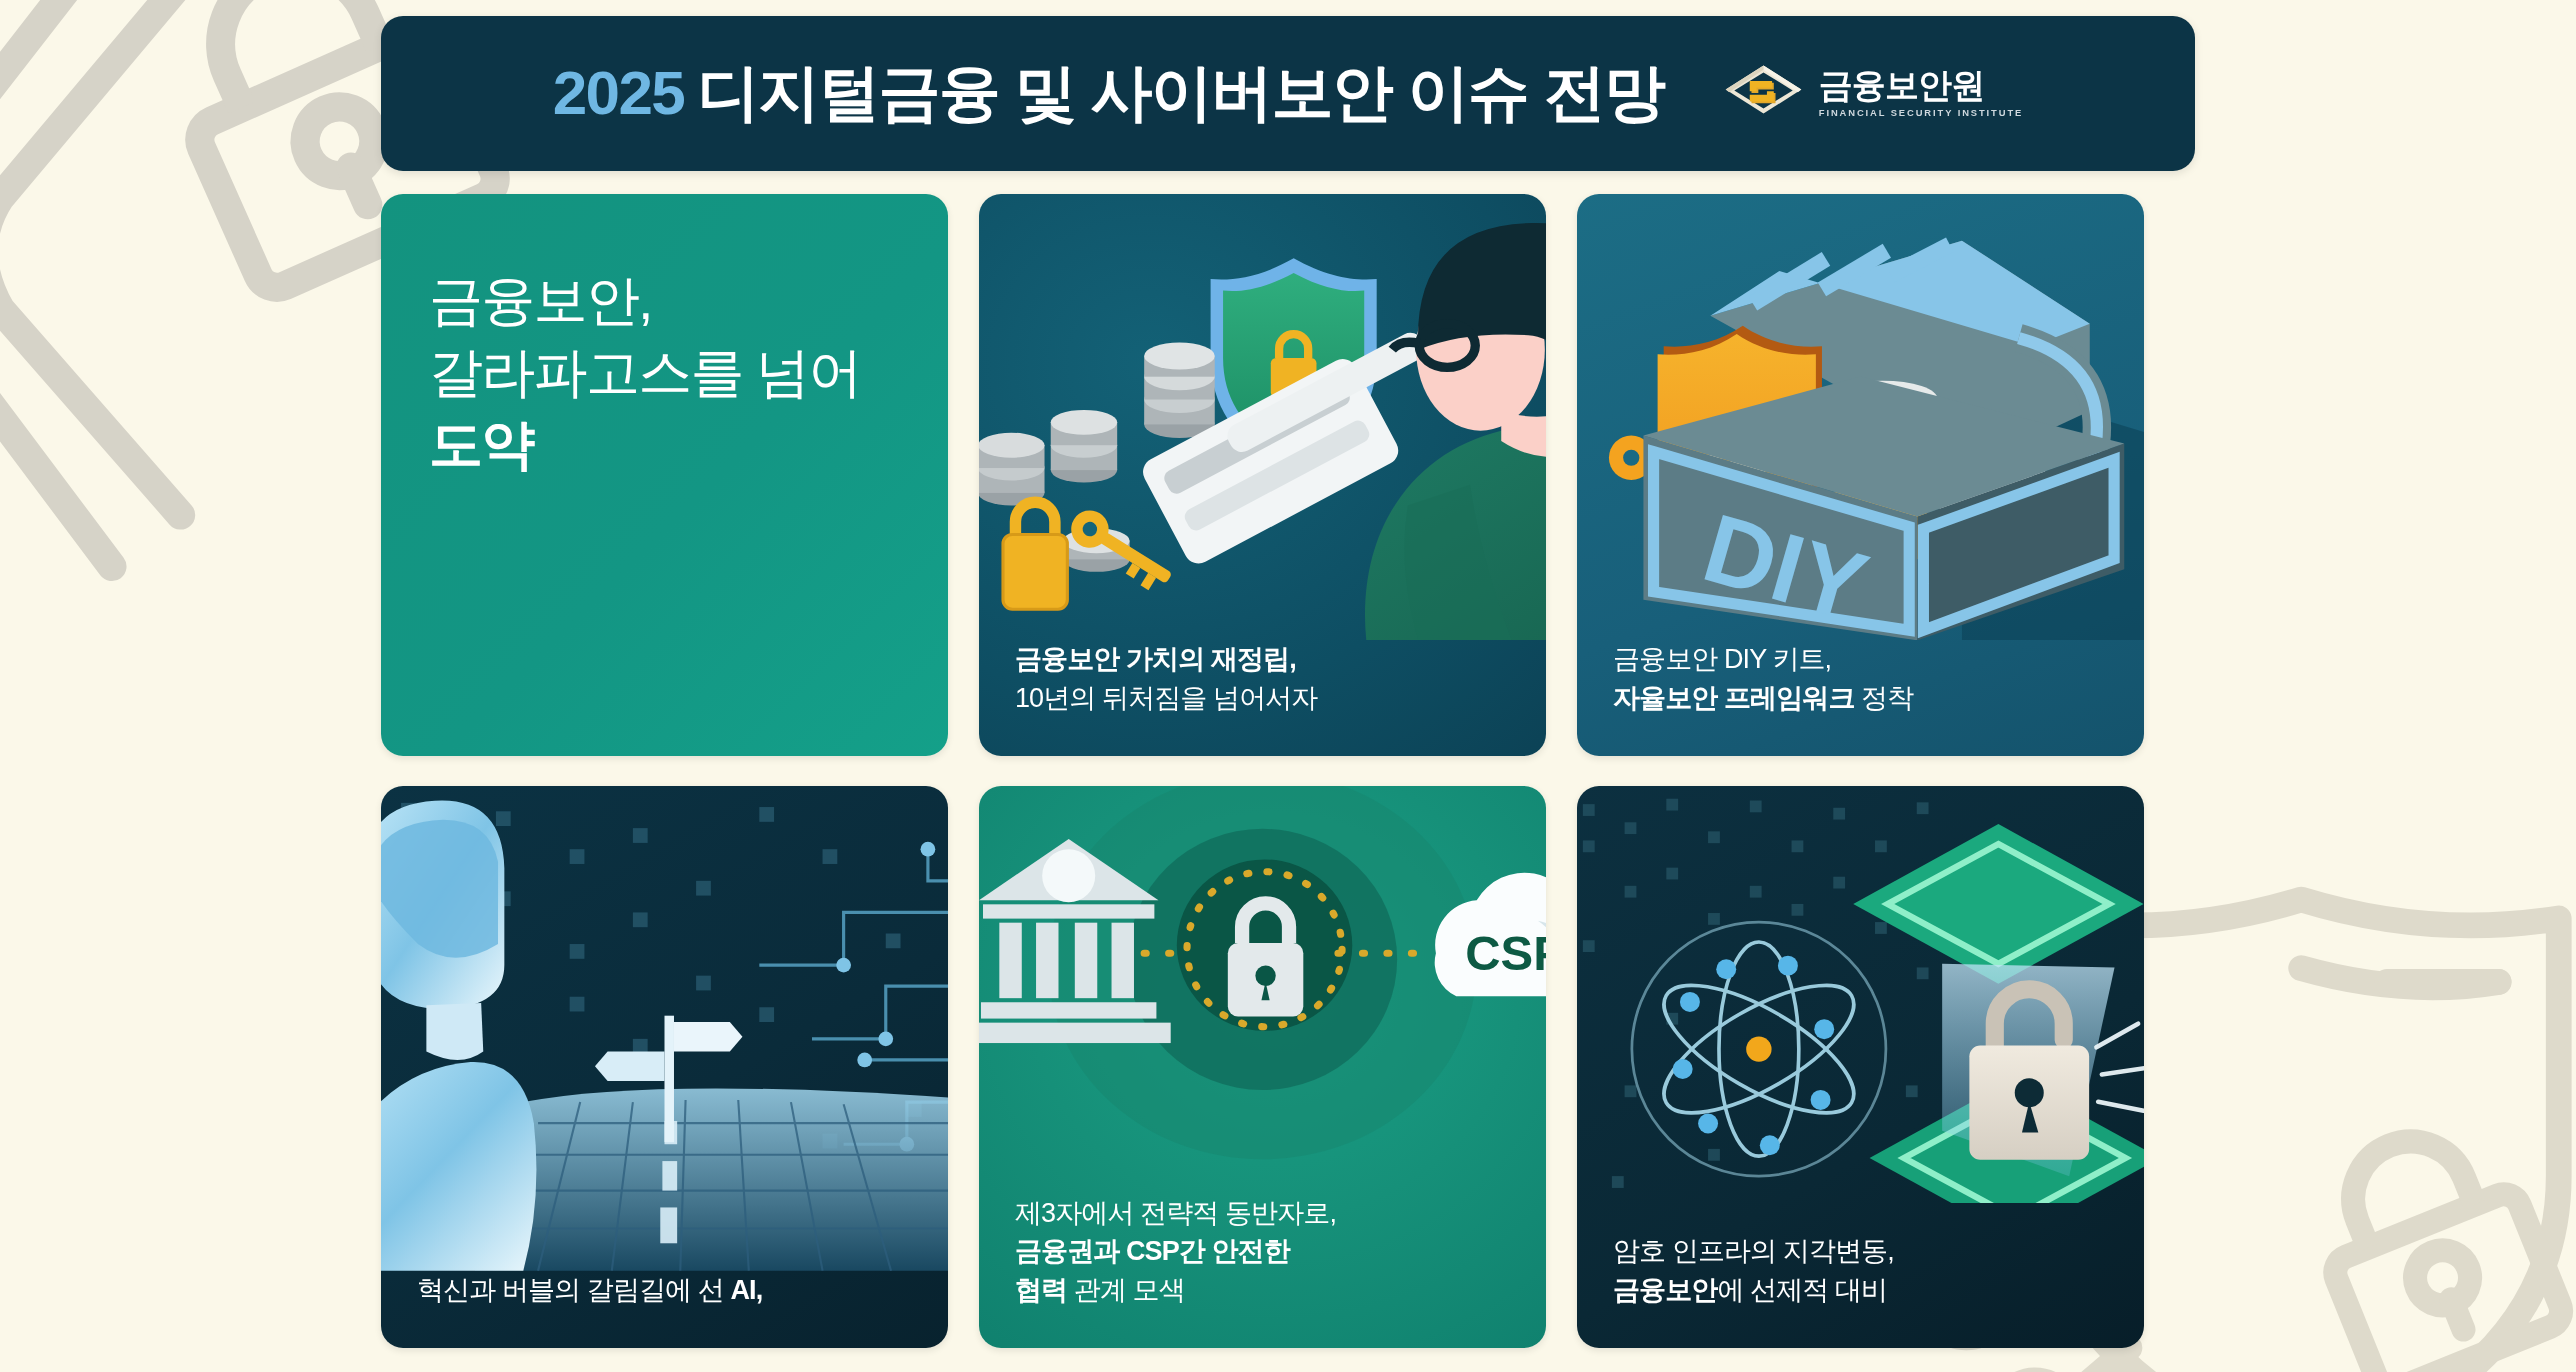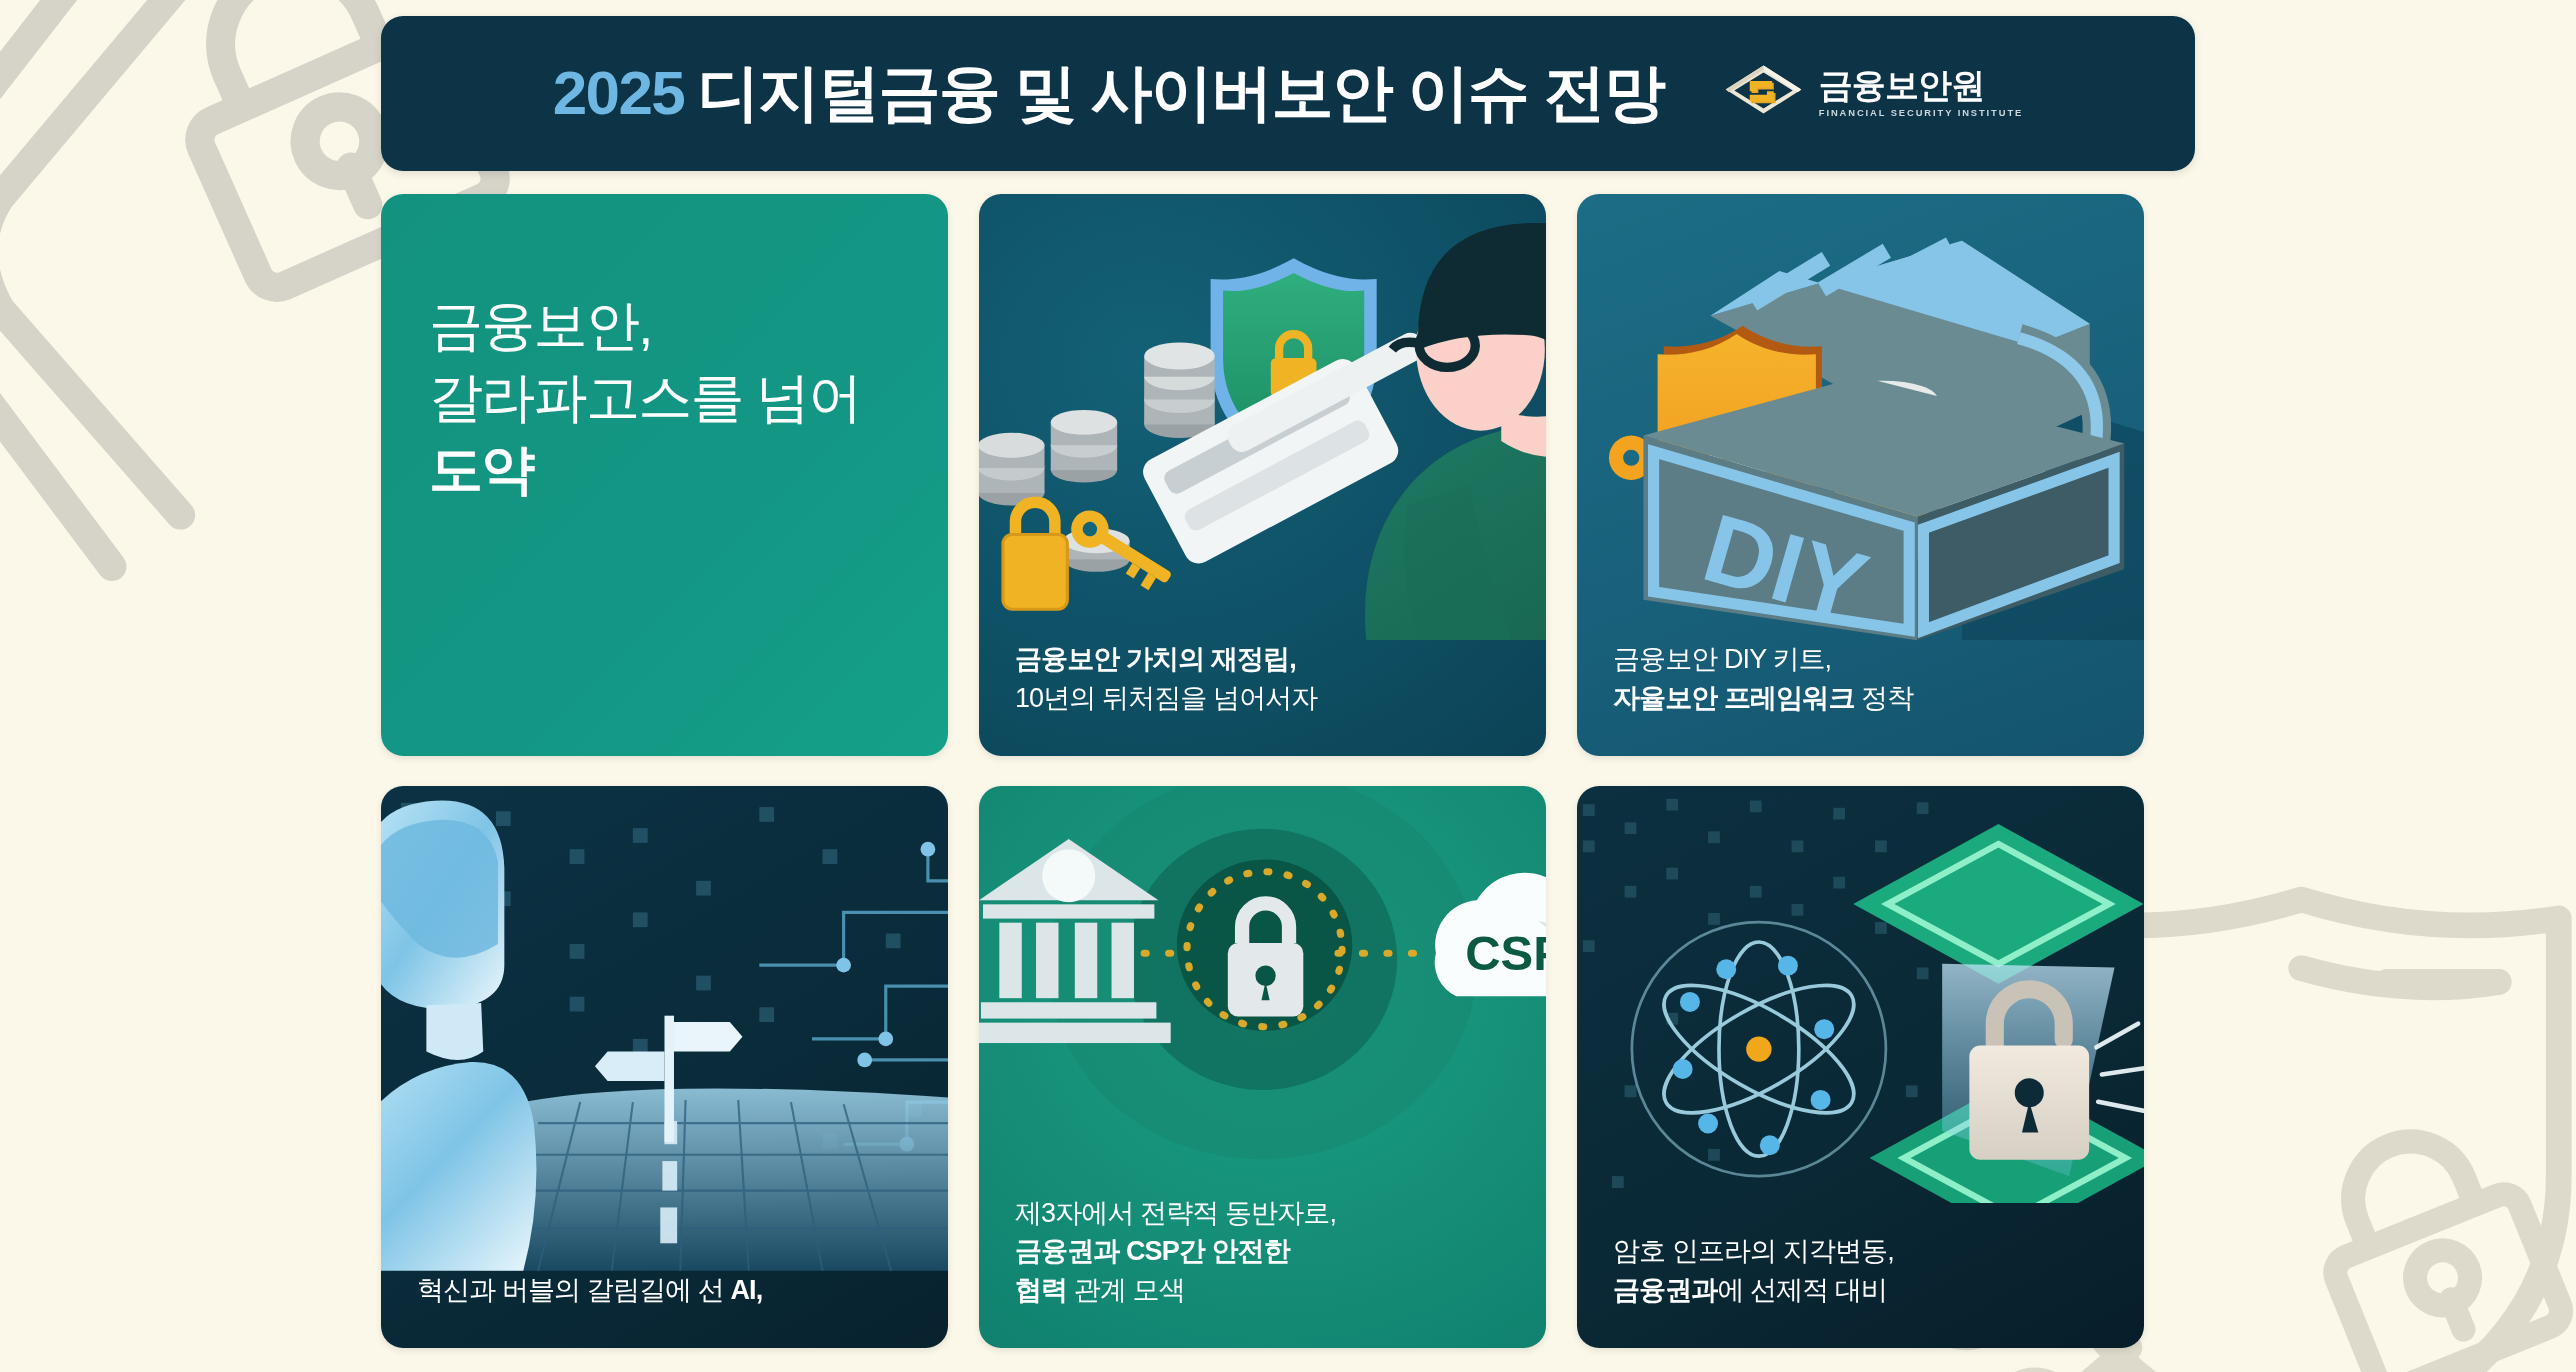--- a/index.html
+++ b/index.html
@@ -49,21 +49,21 @@
     gap:30px 31px;
   }
   .card {
     position:relative; border-radius:22px; overflow:hidden;
     box-shadow:0 2.6px 7.7px rgba(0,0,0,.09);
   }
 
   
   .card-lead {
     background:linear-gradient(135deg,#13937F 0%,#139684 55%,#14A089 100%);
-    padding:96px 48px;
+    padding:71px 48px;
   }
   .lead-text { font-size:54px; line-height:1.33; color:#ffffff; font-weight:500; letter-spacing:-1.7px; }
   .lead-text .b { font-weight:800; }
 
   
   .card-ill { display:flex; flex-direction:column; }
   .ill { position:relative; flex:1 1 auto; overflow:hidden; }
   .cap {
     position:relative; z-index:3;
     padding:0 36px 39px 36px;
@@ -565,19 +565,19 @@
             <g stroke="#EAF4F8" stroke-width="5" stroke-linecap="round" opacity=".95">
               <path d="M140 56 L186 30"></path>
                 <path d="M146 86 L200 78"></path>
                 <path d="M142 116 L192 126"></path>
             </g>
           </g>
         </svg>
       </div>
       <div class="cap cap-row2">
         <div>암호 인프라의 지각변동,</div>
-        <div><span class="b">금융권과</span><span>에 선제적 대비</span></div>
+        <div><span class="b">금융보안</span><span>에 선제적 대비</span></div>
       </div>
     </div>
 
   </div>
 </div>
 
 
 </body></html>

